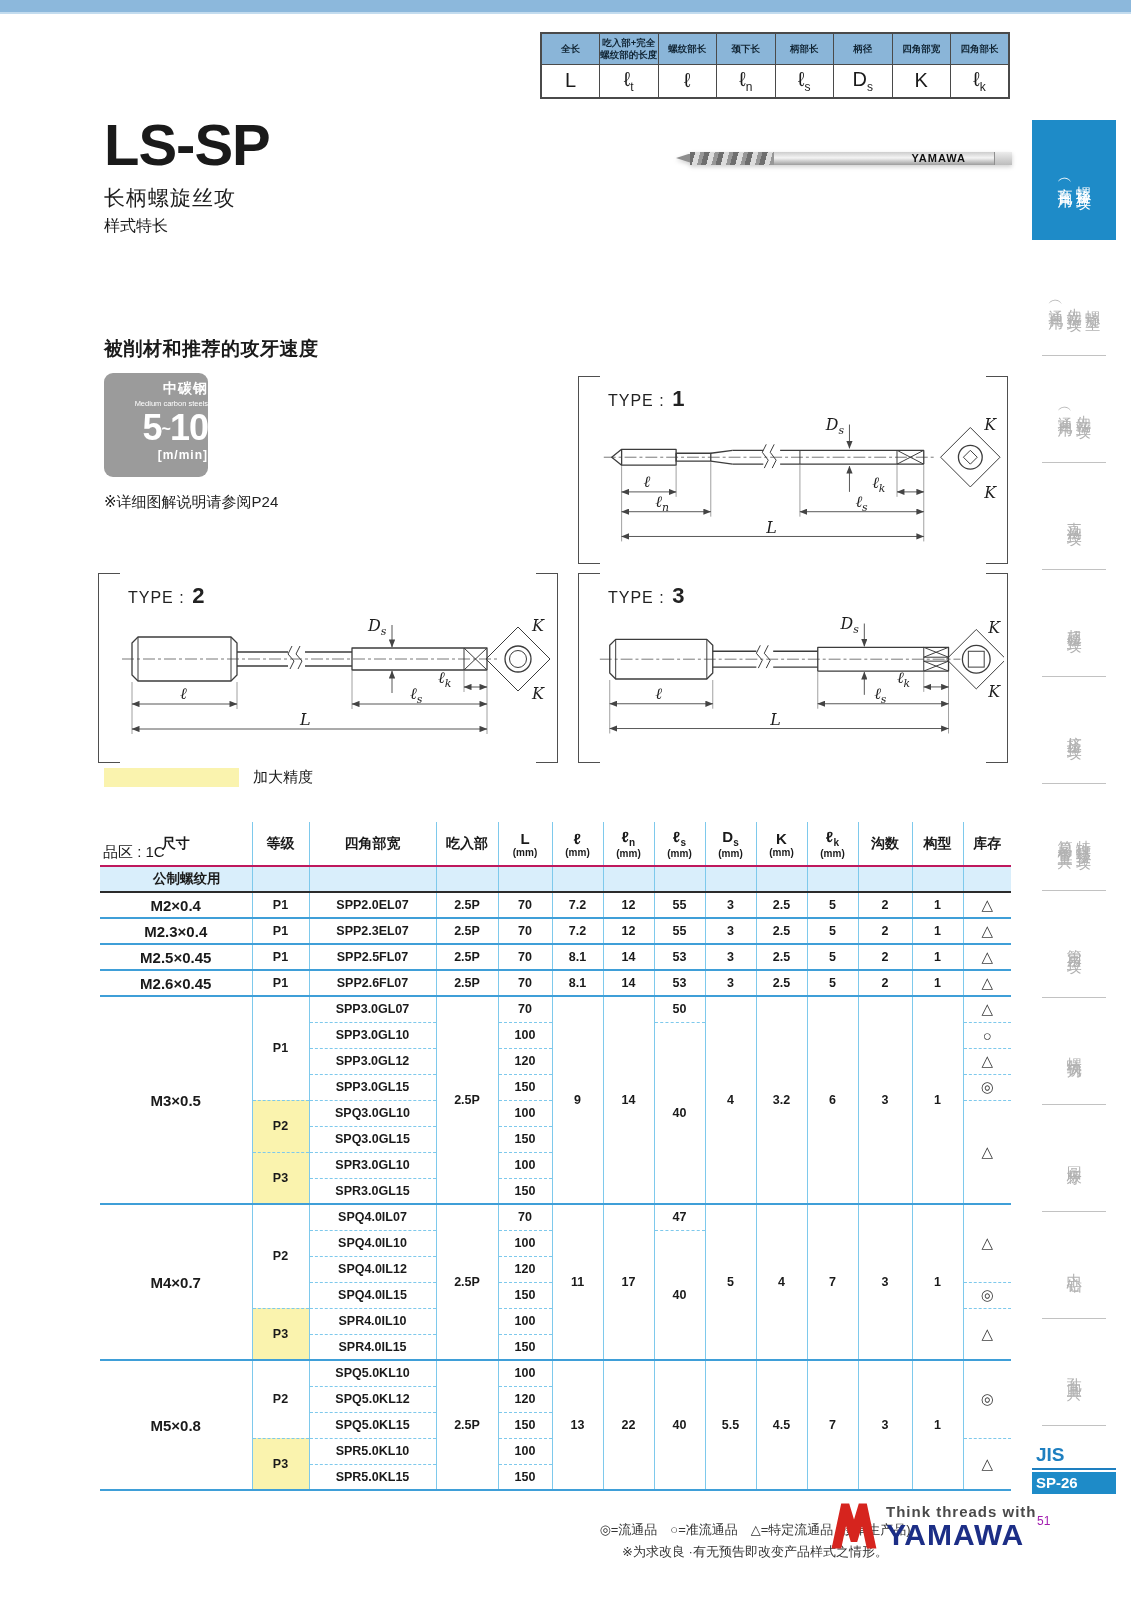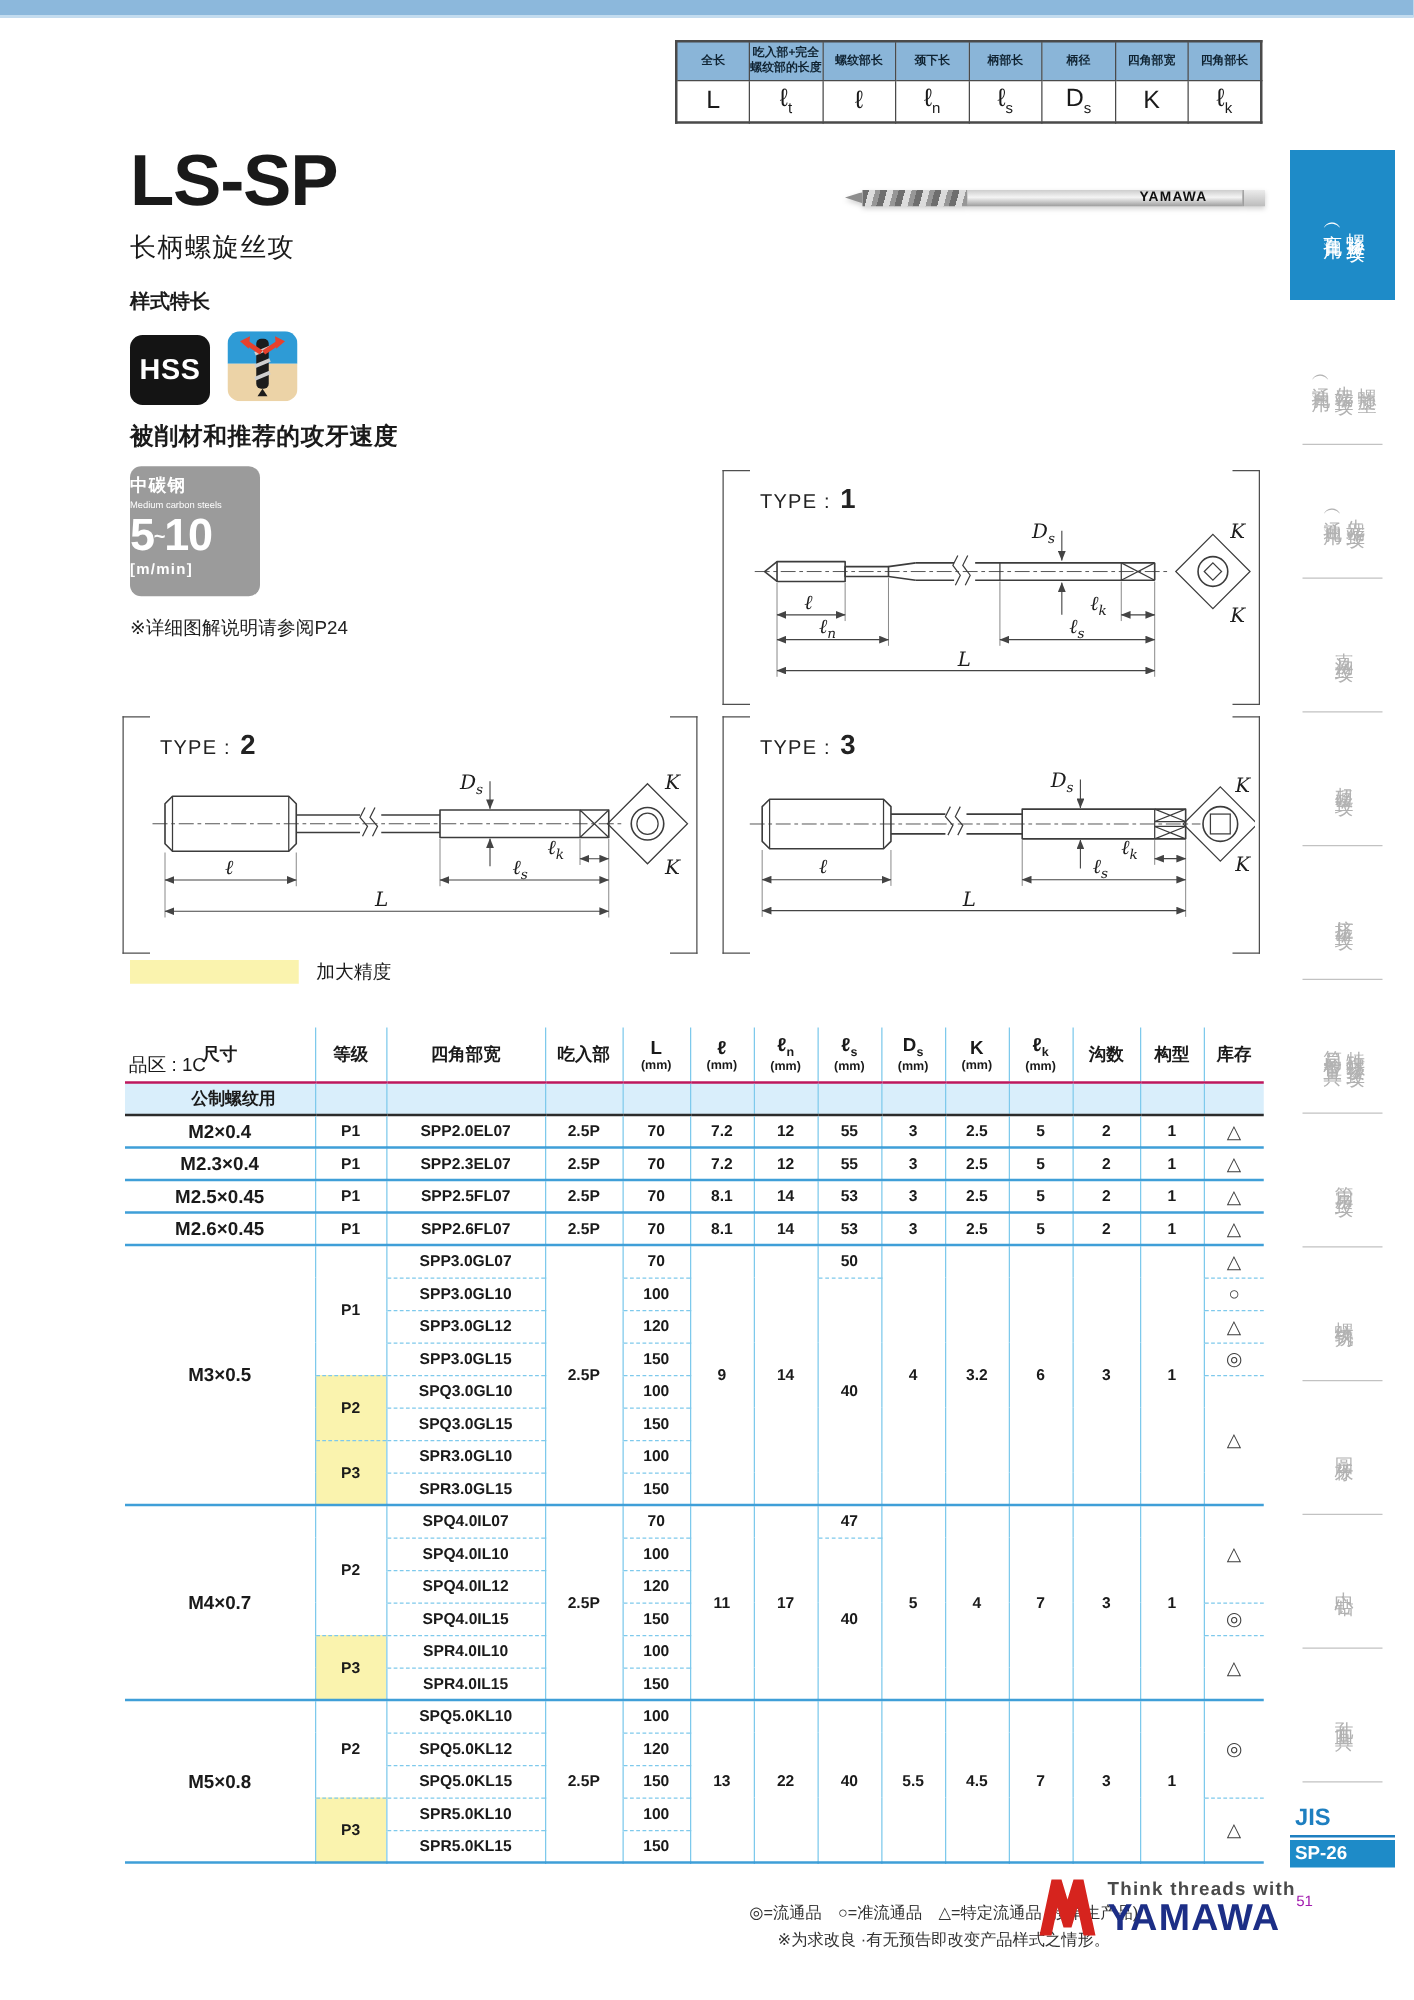--- a/index.html
+++ b/index.html
@@ -10,28 +10,28 @@
 
 #spec-table{position:absolute;left:540px;top:32px;width:470px;border-collapse:collapse;table-layout:fixed;border:2px solid #4a4a4a}
 #spec-table th{background:#8ab5d8;border:1px solid #4a4a4a;height:31px;font-size:9.5px;font-weight:bold;line-height:1.2;white-space:pre-line;text-align:center;vertical-align:middle;color:#102433}
 #spec-table td{background:#fff;border:1px solid #4a4a4a;height:34px;font-size:20px;text-align:center;vertical-align:middle}
 #spec-table td sub{font-size:12px}
 
 
 .titleblock{position:absolute;left:104px;top:116px}
 .series{font-size:58px;font-weight:bold;letter-spacing:-1px;line-height:1}
 .name-cn{font-size:21px;margin-top:10px;letter-spacing:1px}
-.style-note{font-size:16px;font-weight:bold;margin-top:19px}
+.style-note{font-size:16px;font-weight:normal;margin-top:4px}
 .badges{display:flex;gap:14px;margin-top:13px;align-items:center}
 .hss{width:64px;height:56px;background:#141414;color:#fff;border-radius:10px;display:flex;align-items:center;justify-content:center;font-size:23px;font-weight:bold;letter-spacing:0.5px}
 
 
 .speedblock{position:absolute;left:104px;top:336px}
 .speed-head{font-size:19px;font-weight:bold;letter-spacing:0.5px}
-.speedbox{width:104px;height:104px;background:#9b9b9b;border-radius:9px;margin-top:11px;color:#fff;text-align:left;padding-top:7px}
+.speedbox{width:104px;height:104px;background:#9b9b9b;border-radius:9px;margin-top:11px;color:#fff;text-align:right;padding-top:7px}
 .mat-cn{font-size:14px;font-weight:bold;letter-spacing:1px}
 .mat-en{font-size:7.5px;margin-top:1px}
 .range{font-size:36px;font-weight:bold;line-height:1.1;letter-spacing:-1px}
 .range .sep{font-size:16px;vertical-align:6px}
 .unit{font-size:12px;font-weight:bold;letter-spacing:1px}
 .speed-note{font-size:15px;margin-top:16px;color:#222}
 
 
 .photo{position:absolute;left:676px;top:138px;width:336px;height:40px;display:flex;align-items:center;filter:drop-shadow(0 2px 2px rgba(0,0,0,.18))}
 .p-tip{width:14px;height:9px;background:#8e8e8e;clip-path:polygon(0 50%,100% 0,100% 100%)}
@@ -137,41 +137,20 @@
         <td>K</td>
         <td>ℓ<sub>k</sub></td>
       </tr>
     </tbody>
   </table>
 
 <div class="titleblock">
   <div class="series">LS-SP</div>
   <div class="name-cn">长柄螺旋丝攻</div>
   <div class="style-note">样式特长</div>
-  <div class="badges">
-    <div class="hss">HSS</div>
-    <span>
-      <svg width="56" height="56" viewBox="0 0 56 56">
-        <clipPath id="icoclip">
-            <rect x="0" y="0" width="56" height="56" rx="10"></rect>
-          </clipPath>
-        <g clip-path="url(#icoclip)">
-          <rect x="0" y="0" width="56" height="26" fill="#2e9bd6"></rect>
-          <rect x="0" y="26" width="56" height="30" fill="#ecd3a7"></rect>
-          <rect x="23" y="6" width="10" height="40" rx="4" fill="#1c1c1c"></rect>
-          <path d="M22,18 L34,13 M22,28 L34,23 M22,38 L34,33" stroke="#cfcfcf" stroke-width="3"></path>
-          <path d="M28,46 L24,52 L32,52 Z" fill="#1c1c1c"></path>
-          <path d="M27,17 L15,9" stroke="#e8412c" stroke-width="4"></path>
-          <path d="M18,4 L10,8 L17,14 Z" fill="#e8412c"></path>
-          <path d="M29,17 L41,9" stroke="#e8412c" stroke-width="4"></path>
-          <path d="M38,4 L46,8 L39,14 Z" fill="#e8412c"></path>
-        </g>
-      </svg>
-    </span>
-  </div>
 </div>
 
 <div class="photo">
   <div class="p-tip"></div>
   <div class="p-flutes"></div>
   <div class="p-shank">
       <span class="p-brand">YAMAWA</span>
     </div>
   <div class="p-end"></div>
 </div>

